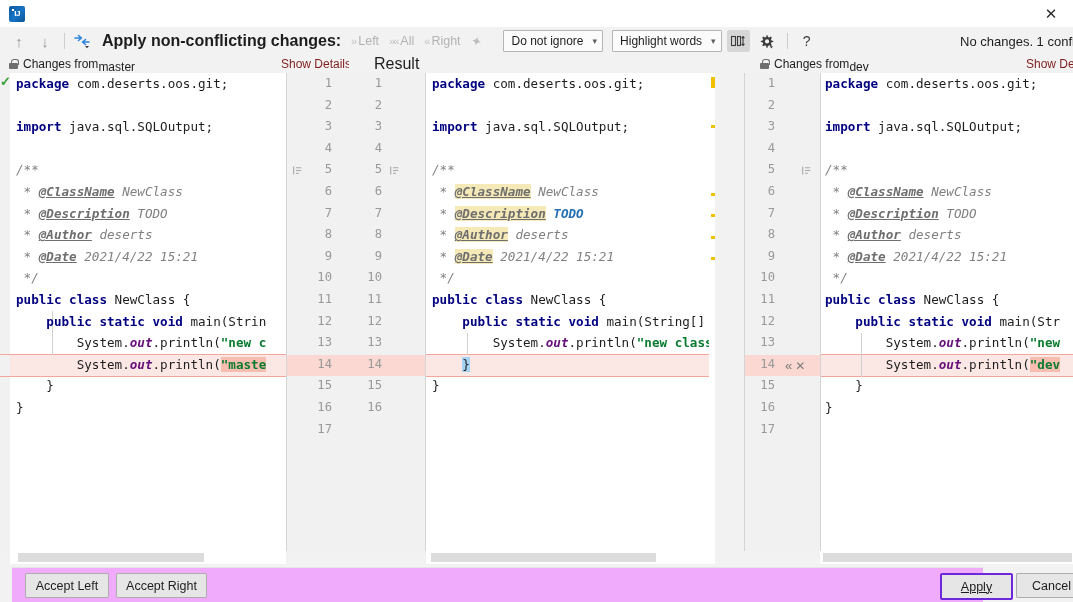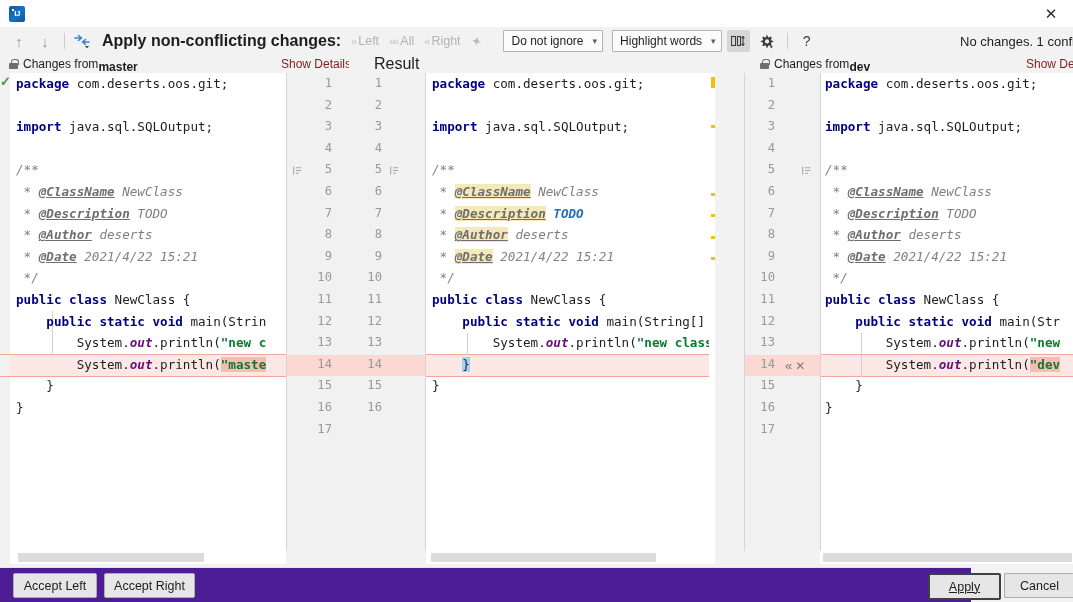--- a/index.html
+++ b/index.html
@@ -89,21 +89,21 @@
     width:9px;height:10px;position:relative;margin-right:5px;flex:0 0 auto;
   }
   .lock::before{
     content:"";position:absolute;left:1.5px;top:0;width:6px;height:5px;
     border:1.6px solid #6e6e6e;border-bottom:none;border-radius:3px 3px 0 0;
   }
   .lock::after{
     content:"";position:absolute;left:0;top:4px;width:9px;height:6px;
     background:#6e6e6e;border-radius:1px;
   }
-  .hdr b{font-weight:bold;margin-top:6px;}
+  .hdr b{font-weight:normal;margin-top:6px;}
   .hdr .sd{color:#7f1d1d;margin-left:auto;cursor:pointer;}
   .hdr-result{
     position:absolute;top:55px;height:18px;display:flex;align-items:center;
     font-size:16px;color:#1d1d1d;
   }
 
   
   .pane{position:absolute;top:73px;background:#ffffff;overflow:hidden;}
   .code{
     font-family:"DejaVu Sans Mono","Liberation Mono",monospace;
@@ -150,29 +150,29 @@
   .stripe{position:absolute;background:#f2c200;}
 
   .vdiv{position:absolute;width:1px;background:#d4d4d4;}
 
   
   .hsb-track{position:absolute;height:13px;background:#ffffff;}
   .hsb-thumb{position:absolute;height:9px;background:#dcdcdc;border-radius:0;}
 
   
   .botbar{
-    position:absolute;left:0;bottom:0;width:971px;height:34px;background:#4c1d95;
+    position:absolute;left:12px;bottom:0;width:971px;height:34px;background:#f0abfc;
     border-top:1px solid #e6e6e6;
   }
   .btn{
     position:absolute;height:23px;border:1px solid #adadad;background:#e6e6e6;
     font-size:12.5px;color:#1d1d1d;display:flex;align-items:center;justify-content:center;
     border-radius:2px;cursor:default;font-family:"Liberation Sans",sans-serif;
   }
-  .btn.primary{border:2px solid #404040;background:#e6e6e6;text-decoration:underline;}
+  .btn.primary{border:2px solid #6d28d9;background:#e6e6e6;text-decoration:underline;}
 </style>
 </head>
 <body>
 
 <div class="win">
 
   <div class="titlebar">
     <div class="ij-logo"></div>
     <div class="win-close">✕</div>
   </div>

